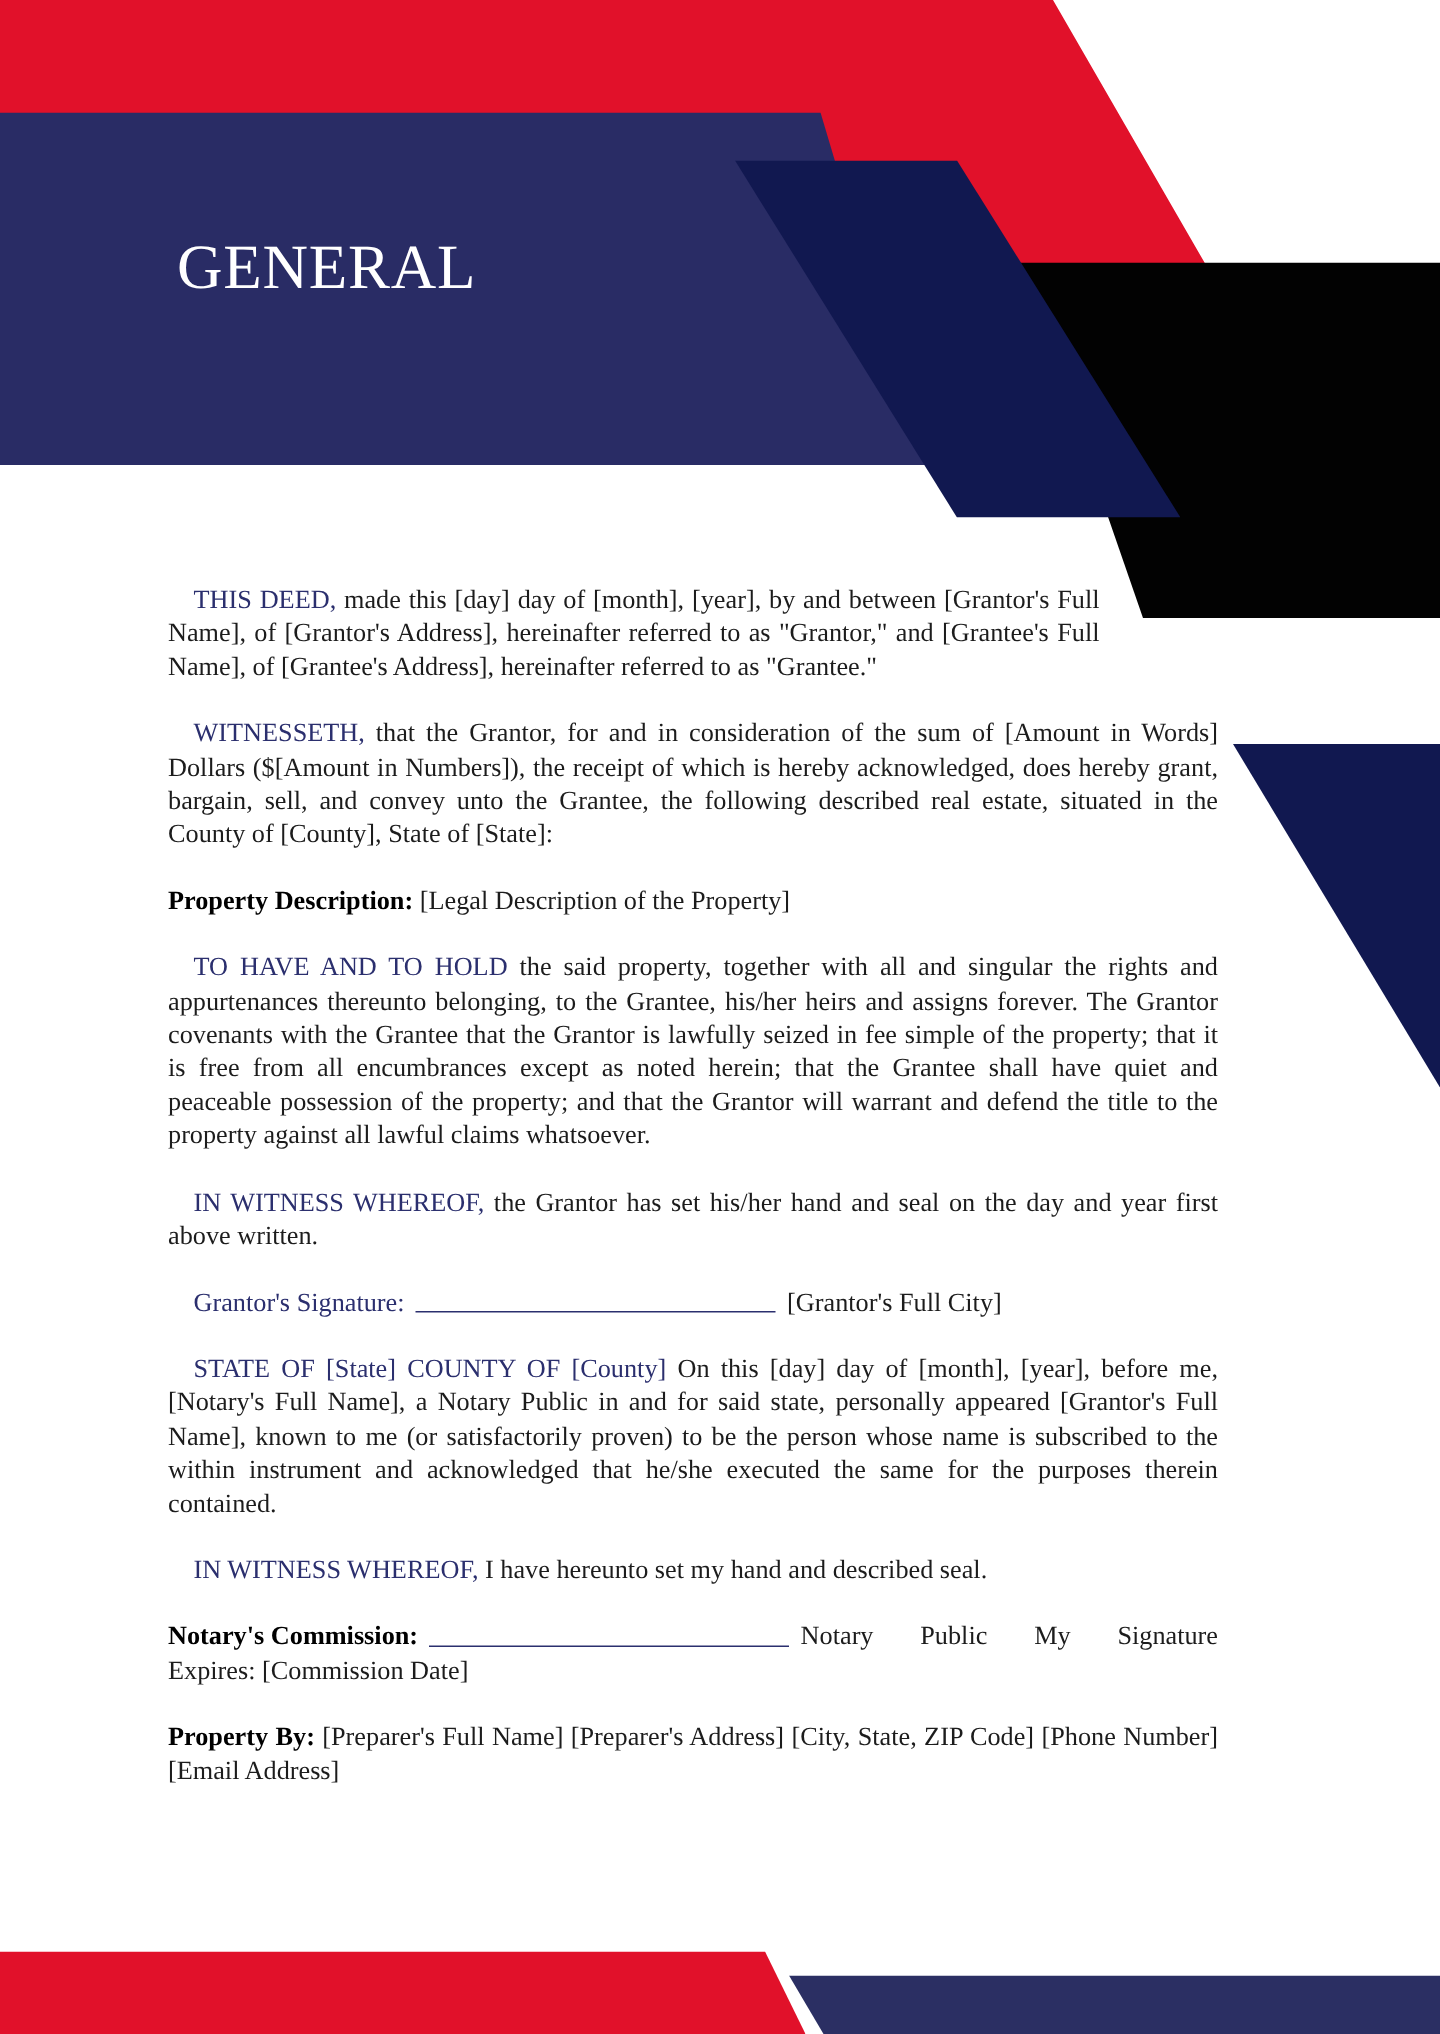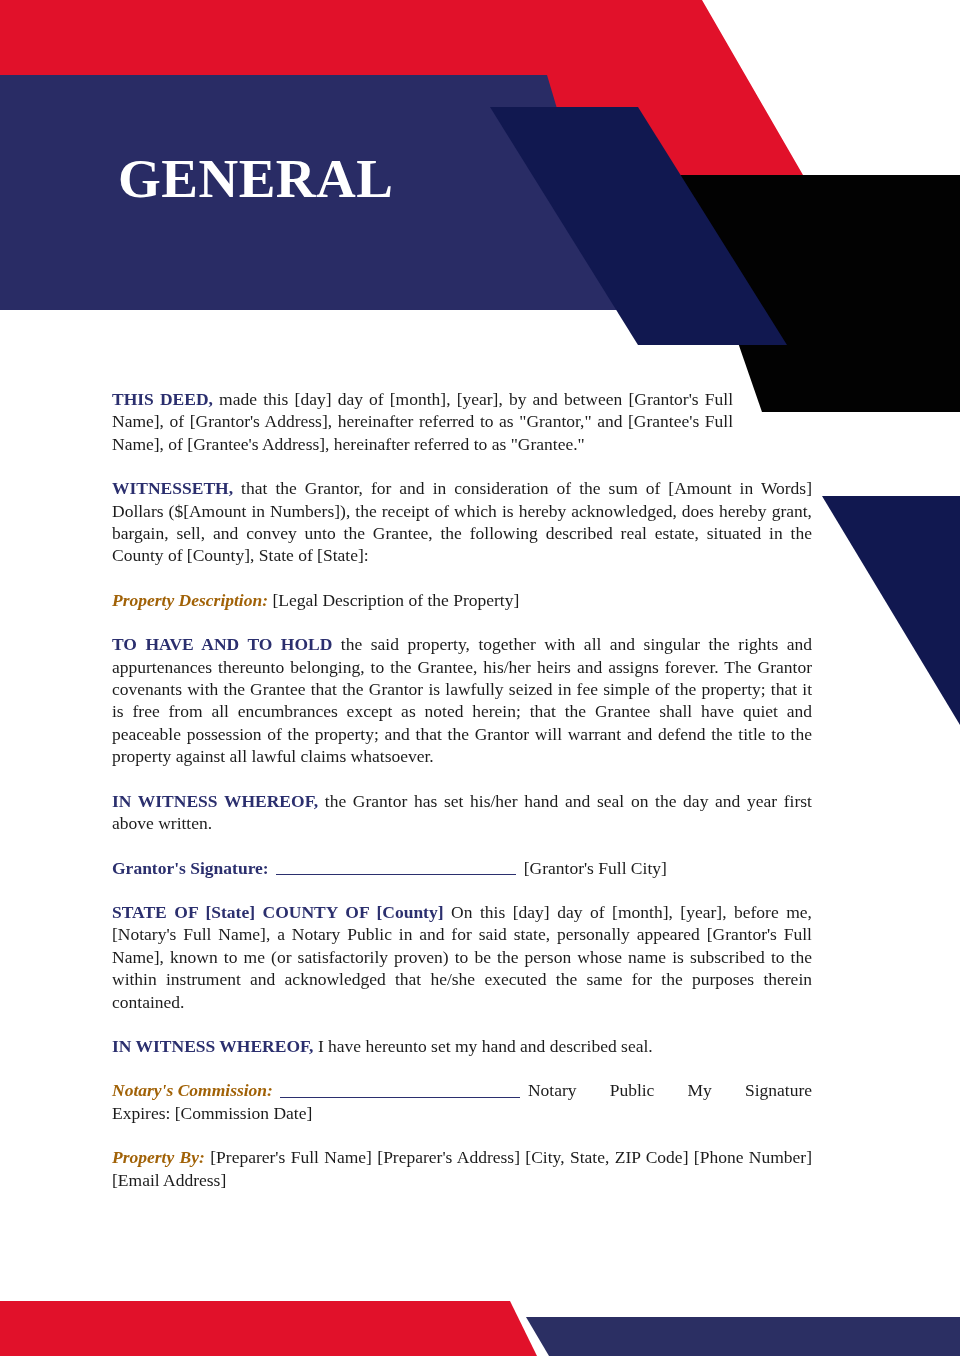--- a/index.html
+++ b/index.html
@@ -21,33 +21,33 @@
   .side-tri   { top:496px; height:230px; background:#111850;
                 clip-path:polygon(822px 0px,960px 0px,960px 229px); }
   .bottom-red  { top:1300px; height:56px; background:#e1112a;
                  clip-path:polygon(0px 1px,510px 1px,537px 56px,0px 56px); }
   .bottom-navy { top:1300px; height:56px; background:#2b2f63;
                  clip-path:polygon(526px 17px,960px 17px,960px 39px,960px 56px,549px 56px); }
 
   
   .title {
     position:absolute; left:118px; top:155px;
-    color:#ffffff; font-weight:bold; font-size:55px; line-height:48px;
+    color:#ffffff; font-weight:normal; font-size:42px; line-height:48px;
     letter-spacing:0.5px; white-space:nowrap;
   }
 
   
   .body-col {
     position:absolute; left:112px; top:388px; width:700px;
     font-size:17.5px; line-height:22.4px; color:#1c1c1c;
   }
   .para { margin:0 0 22px 0; text-align:justify; }
   .para.narrow { width:621px; }
-  .lead-navy { font-weight:bold; color:#2b2f6e; }
-  .lead-red  { font-weight:bold; color:#a16207;font-style:italic; }
+  .lead-navy { font-weight:normal; color:#2b2f6e;margin-left:17px; }
+  .lead-red  { font-weight:bold; color:#000000; }
 
   .sigline { display:flex; align-items:center; margin:0; }
   .sig-label { white-space:nowrap; flex:none; }
   .uline {
     flex:none; width:240px; height:1px; align-self:flex-end;
     border-bottom:1.6px solid #2b2f6e; margin:0 8px 4px 7px;
   }
   .sig-tail { white-space:nowrap; }
   .sig-tail-justify { flex:1 1 auto; text-align:justify; text-align-last:justify; white-space:normal; }
   .sigblock { margin:0 0 22px 0; }

